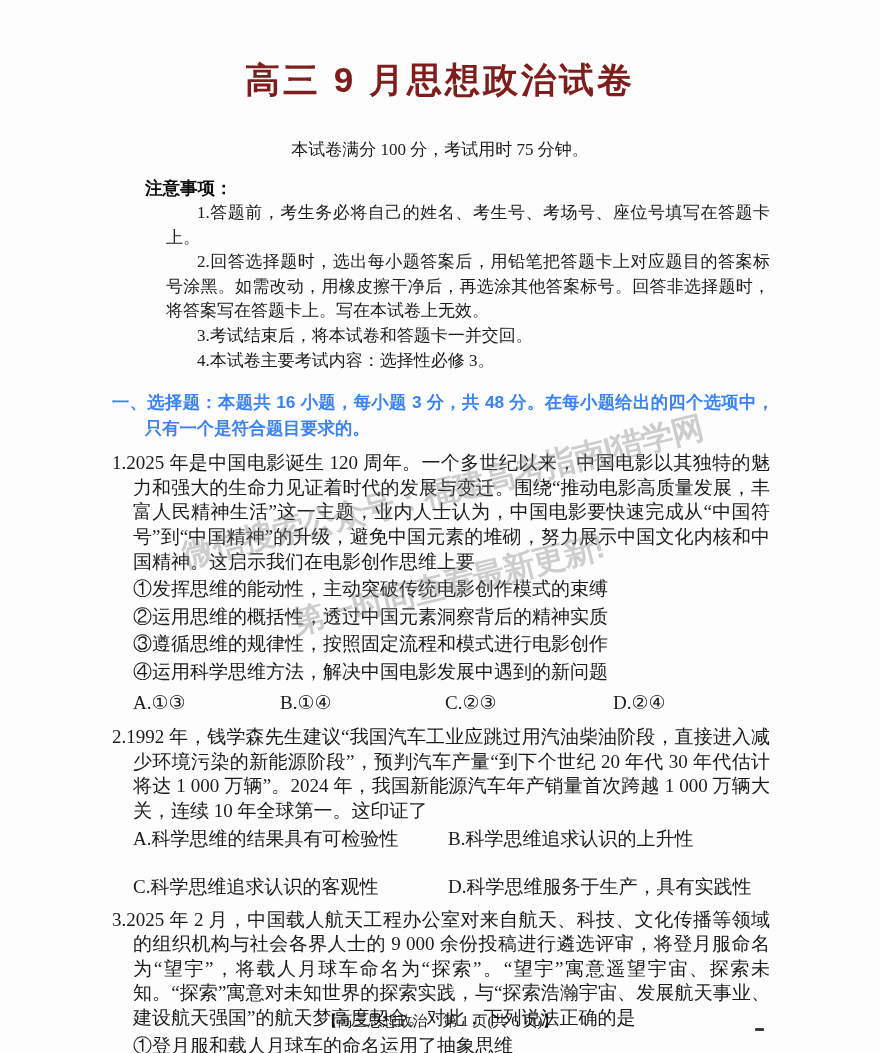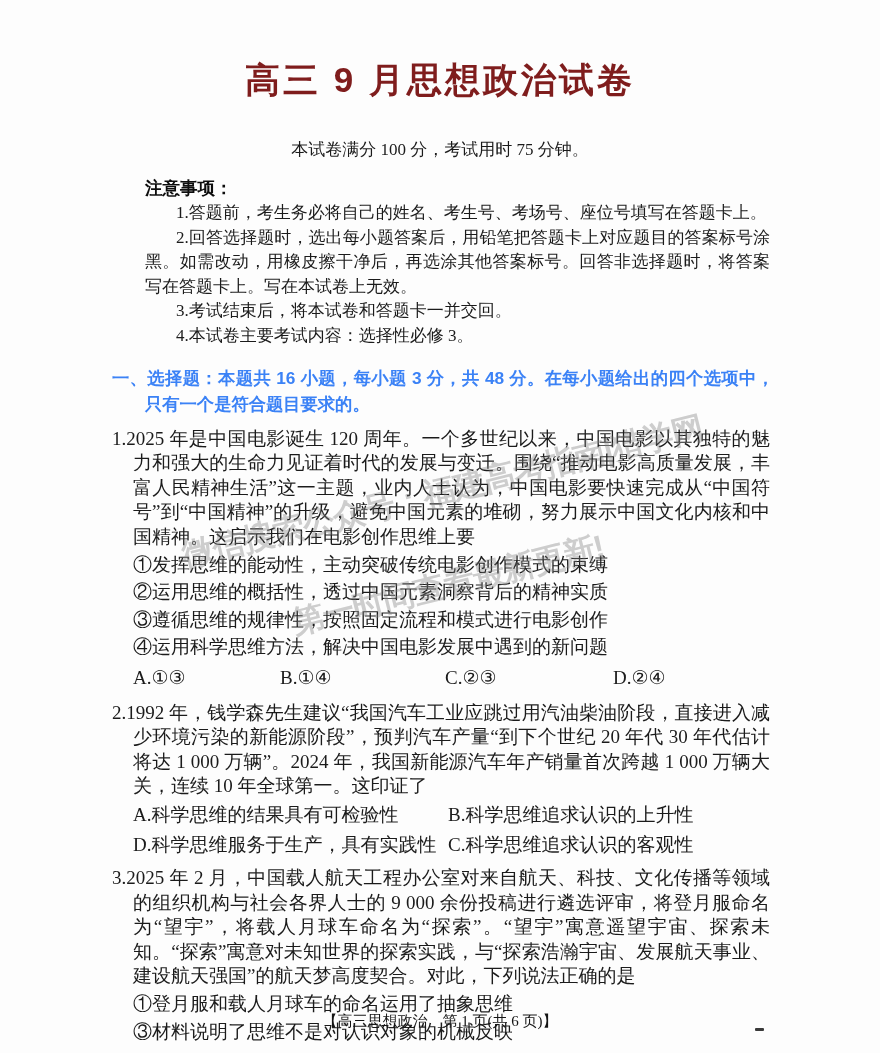--- a/index.html
+++ b/index.html
@@ -15,38 +15,38 @@
     margin:56px 0 0 0;text-align:center;
     font-family:"Liberation Sans",sans-serif;font-weight:bold;
     font-size:35px;line-height:48px;letter-spacing:3px;color:#7f1d1d;
   }
   .subtitle{margin-top:34px;text-align:center;font-size:17px;line-height:24px;}
   .notice-wrap{margin:14px 110px 0 145px;}
   .notice-heading{
     font-family:"Liberation Sans",sans-serif;font-weight:bold;
     font-size:17.5px;line-height:25px;color:#0d0d0d;
   }
-  .note{font-size:17px;line-height:24.6px;text-indent:31px;text-align:justify;}
+  .note{font-size:17px;line-height:24.6px;text-indent:31px;text-align:justify;margin-left:21px;}
   .section-heading{
     margin:16px 106px 0 112px;
     font-family:"Liberation Sans",sans-serif;font-weight:bold;
     font-size:17.3px;line-height:26px;color:#3b82f6;
     padding-left:33px;text-indent:-33px;text-align:justify;
   }
   .question{margin:10px 110px 0 112px;font-size:19px;line-height:24.6px;}
   .question.q3{margin-top:8px;}
   .stem{padding-left:21px;text-indent:-21px;text-align:justify;}
   .sub-item{margin-left:21px;margin-top:3px;}
   .options-row4{
     margin-left:21px;margin-top:6px;
     display:grid;grid-template-columns:147px 165px 168px 1fr;
   }
   .options-grid2{
     margin-left:21px;margin-top:4px;
-    display:grid;grid-template-columns:315px 1fr;row-gap:6px;
+    display:grid;grid-template-columns:315px 1fr;row-gap:23px;
   }
   .footer{
     position:absolute;bottom:22px;left:0;width:100%;
     text-align:center;font-size:15px;color:#141414;
   }
   .watermark{
     position:absolute;
     font-family:"Liberation Sans",sans-serif;font-weight:bold;
     color:rgba(125,125,125,0.38);
     transform:rotate(-14deg);transform-origin:left center;
@@ -94,22 +94,22 @@
       <span>C.②③</span>
       <span>D.②④</span>
     </div>
   </div>
 
   <div class="question q2">
     <div class="stem">2.1992 年，钱学森先生建议“我国汽车工业应跳过用汽油柴油阶段，直接进入减少环境污染的新能源阶段”，预判汽车产量“到下个世纪 20 年代 30 年代估计将达 1 000 万辆”。2024 年，我国新能源汽车年产销量首次跨越 1 000 万辆大关，连续 10 年全球第一。这印证了</div>
     <div class="options-grid2">
       <span>A.科学思维的结果具有可检验性</span>
       <span>B.科学思维追求认识的上升性</span>
+      <span>C.科学思维追求认识的客观性</span>
       <span>D.科学思维服务于生产，具有实践性</span>
-      <span>C.科学思维追求认识的客观性</span>
     </div>
   </div>
 
   <div class="question q3">
     <div class="stem">3.2025 年 2 月，中国载人航天工程办公室对来自航天、科技、文化传播等领域的组织机构与社会各界人士的 9 000 余份投稿进行遴选评审，将登月服命名为“望宇”，将载人月球车命名为“探索”。“望宇”寓意遥望宇宙、探索未知。“探索”寓意对未知世界的探索实践，与“探索浩瀚宇宙、发展航天事业、建设航天强国”的航天梦高度契合。对此，下列说法正确的是</div>
     <div class="sub-item">①登月服和载人月球车的命名运用了抽象思维</div>
     <div class="sub-item">③材料说明了思维不是对认识对象的机械反映</div>
   </div>
 
   <div class="footer">【高三思想政治　第 1 页(共 6 页)】</div>

